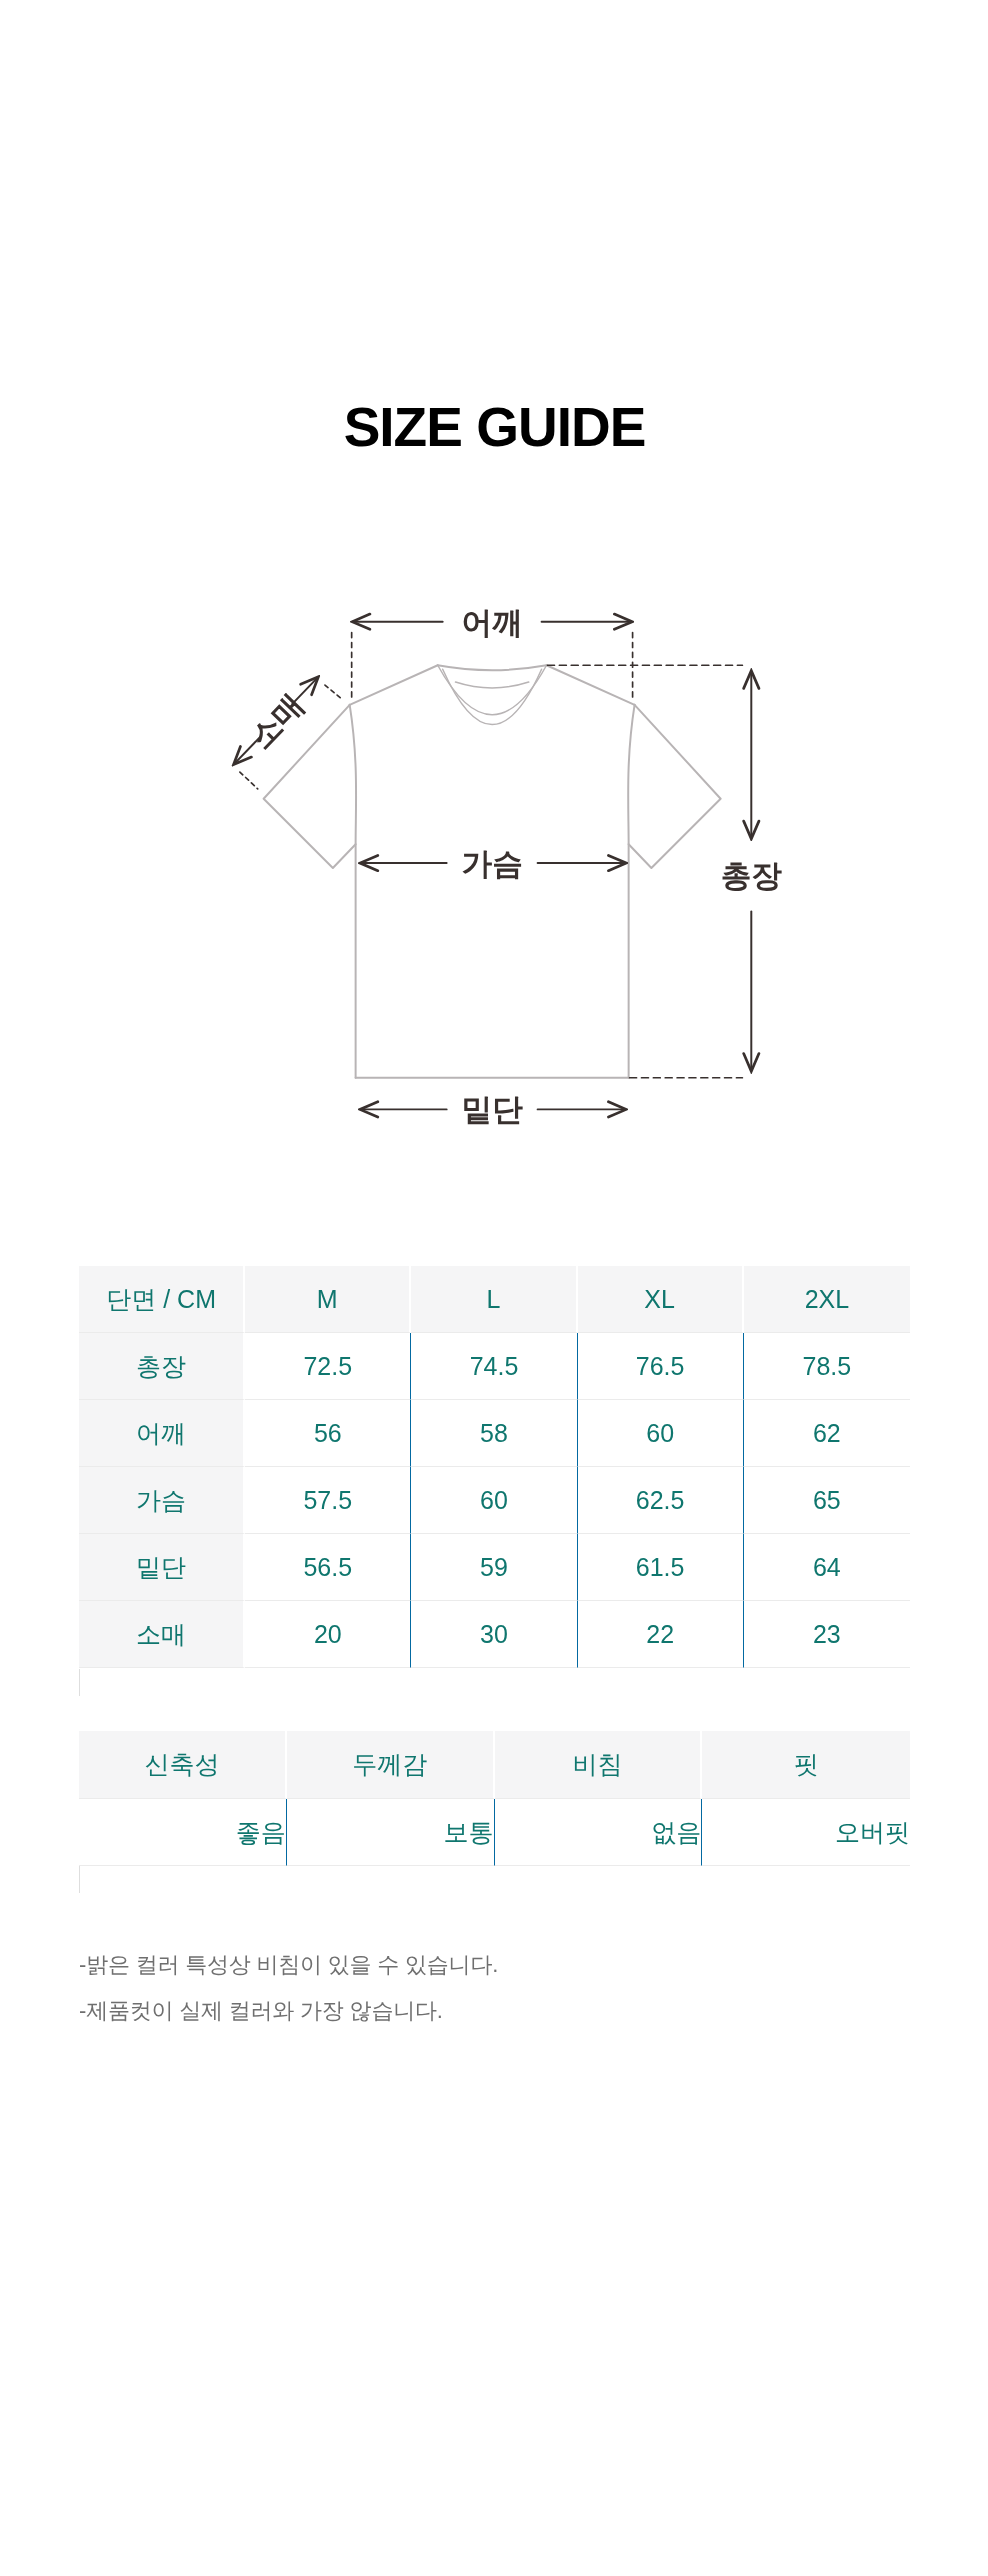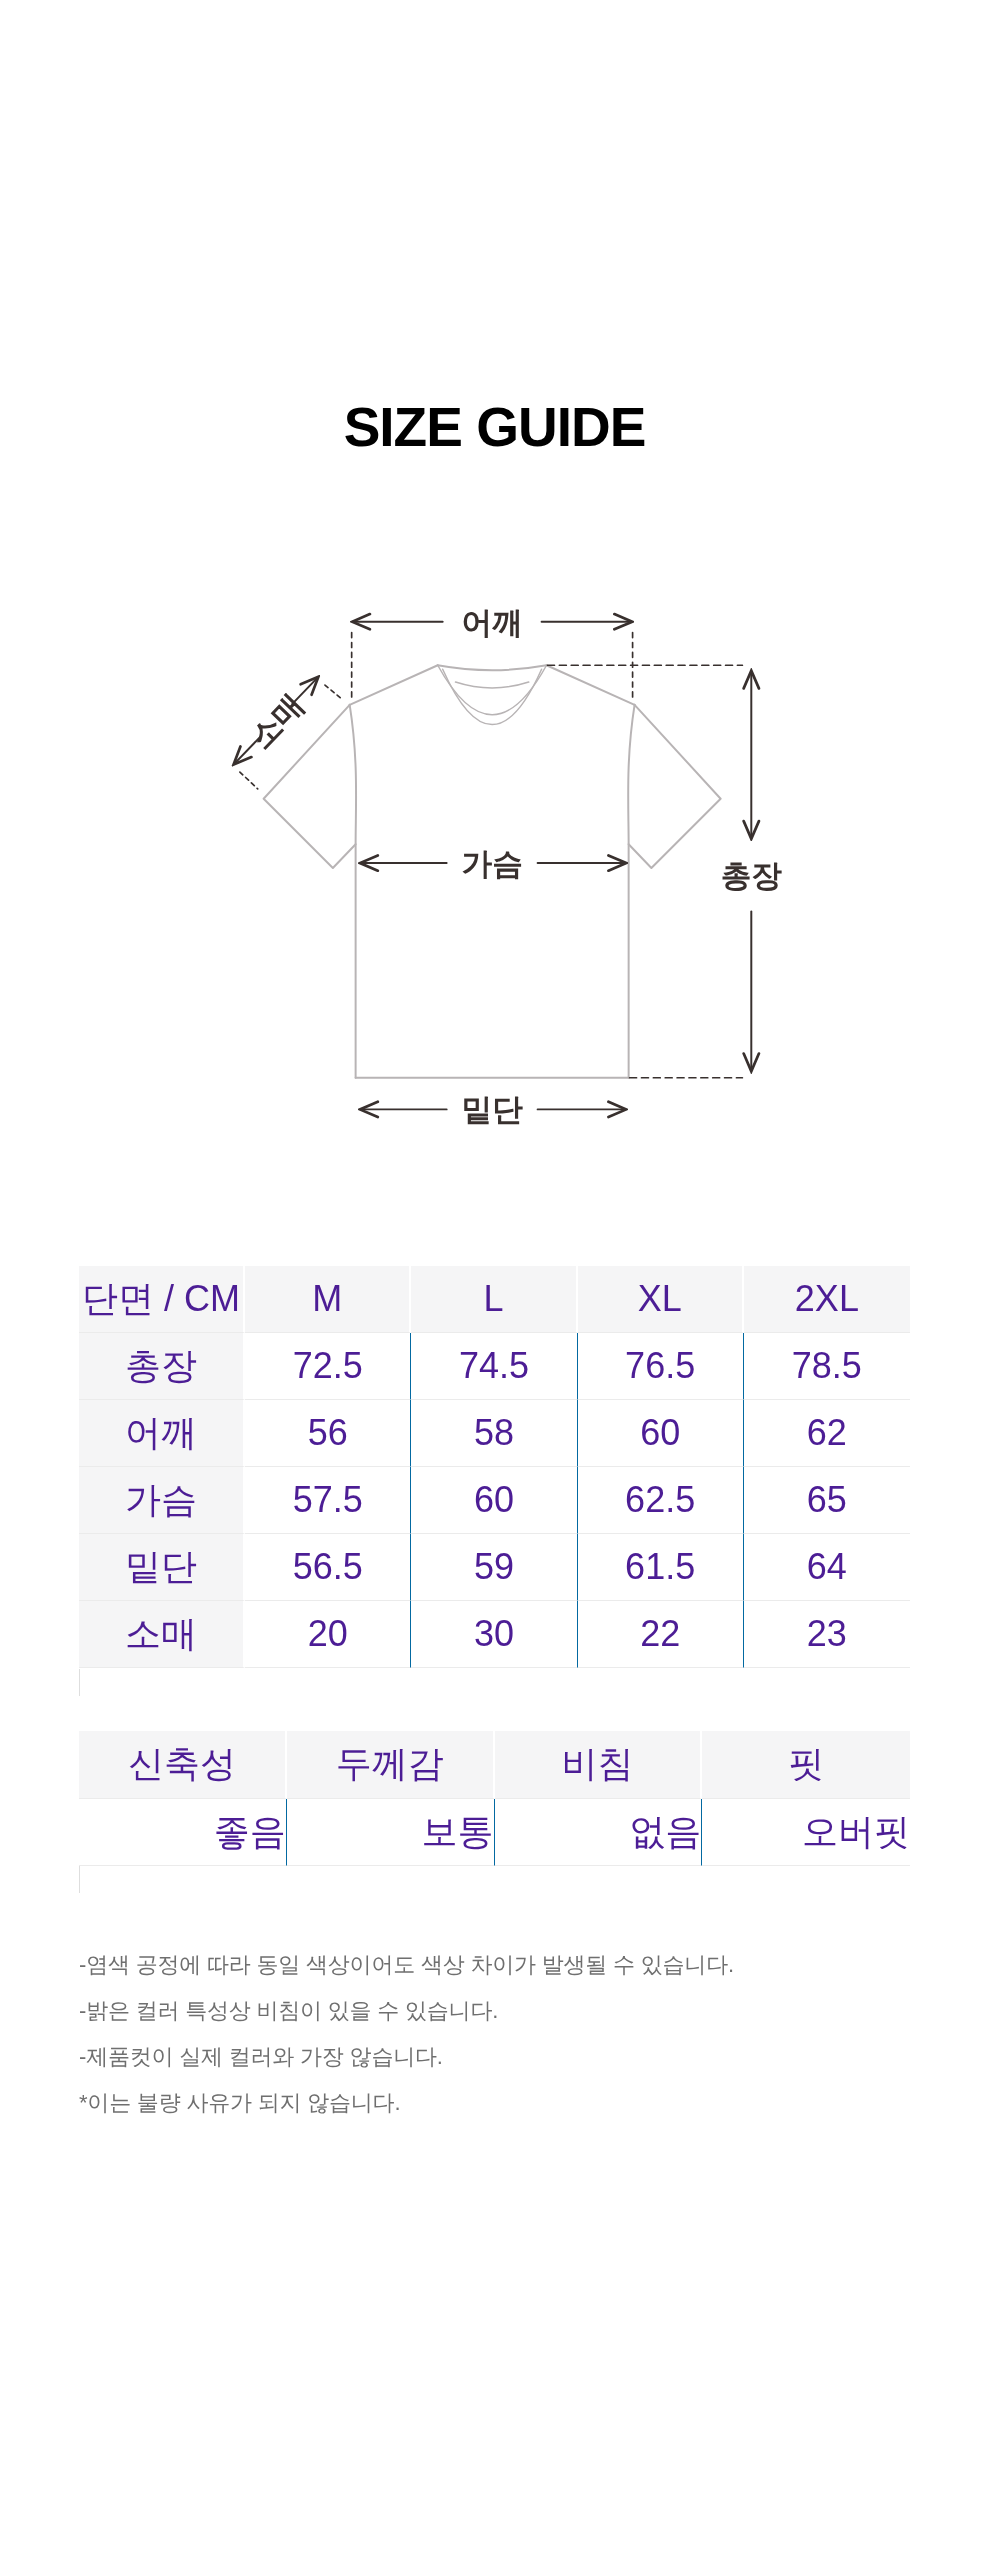--- a/index.html
+++ b/index.html
@@ -9,21 +9,21 @@
     color:#1c1c1c;
   }
   .page-title{
     position:absolute;top:400px;left:0;width:989px;
     text-align:center;font-size:55px;line-height:55px;font-weight:700;
     letter-spacing:-1px;color:#000000;margin:0;
   }
   .diagram-wrap{position:absolute;left:138px;top:583px;width:732px;height:574px;}
   .size-table,.info-table{
     position:absolute;left:79px;width:831px;border-collapse:separate;border-spacing:0;
-    table-layout:fixed;font-size:36px;color:#4c1d95;
+    table-layout:fixed;font-size:25px;color:#0f766e;
   }
   .size-table{top:1266px;}
   .info-table{top:1731px;}
   .size-table td,.size-table th,.info-table td,.info-table th{
     font-weight:400;text-align:center;vertical-align:middle;padding:0;
     border-bottom:1px solid #ebebeb;
   }
   .size-table th,.size-table td{height:66px;}
   .info-table th{height:67px;}
   .info-table td{height:66px;text-align:right;}
@@ -166,18 +166,16 @@
       <td class="cell-white">좋음</td>
       <td class="cell-white">보통</td>
       <td class="cell-white">없음</td>
       <td class="cell-white-last">오버핏</td>
     </tr>
   </tbody>
 </table>
 <div class="table-tail tail-2"></div>
 
 <div class="notes">
-  <p>-염색 공정에 따라 동일 색상이어도 색상 차이가 발생될 수 있습니다.</p>
   <p>-밝은 컬러 특성상 비침이 있을 수 있습니다.</p>
   <p>-제품컷이 실제 컬러와 가장 않습니다.</p>
-  <p>*이는 불량 사유가 되지 않습니다.</p>
 </div>
 
 
 </body></html>

